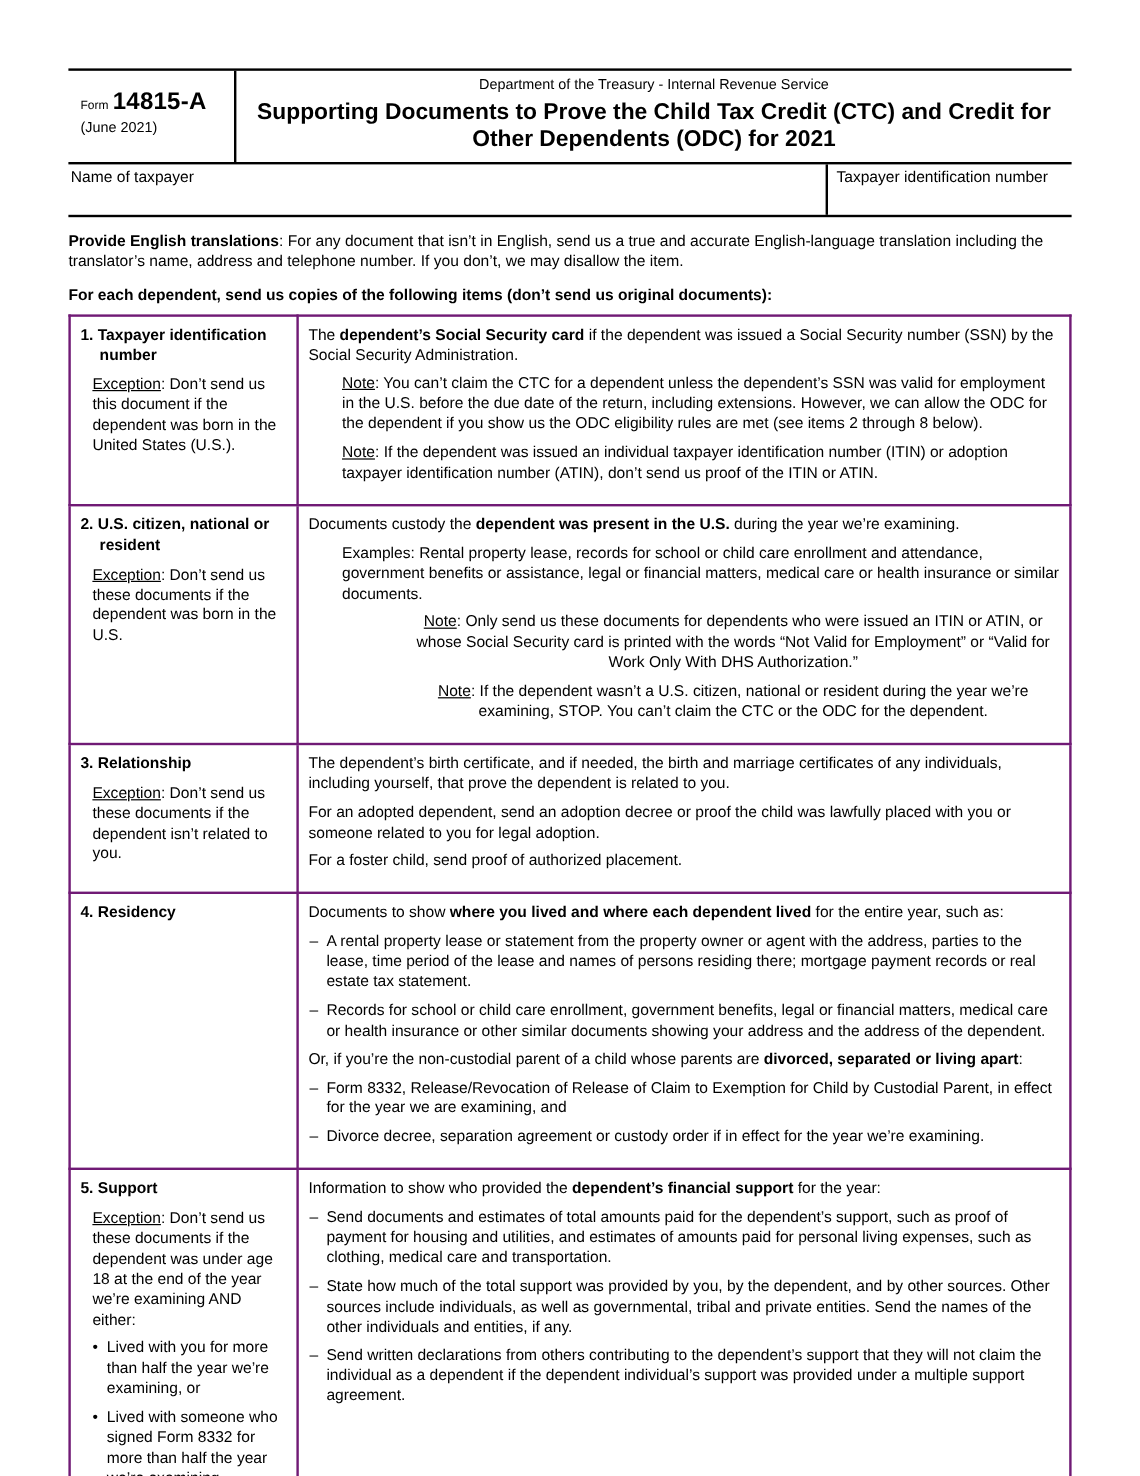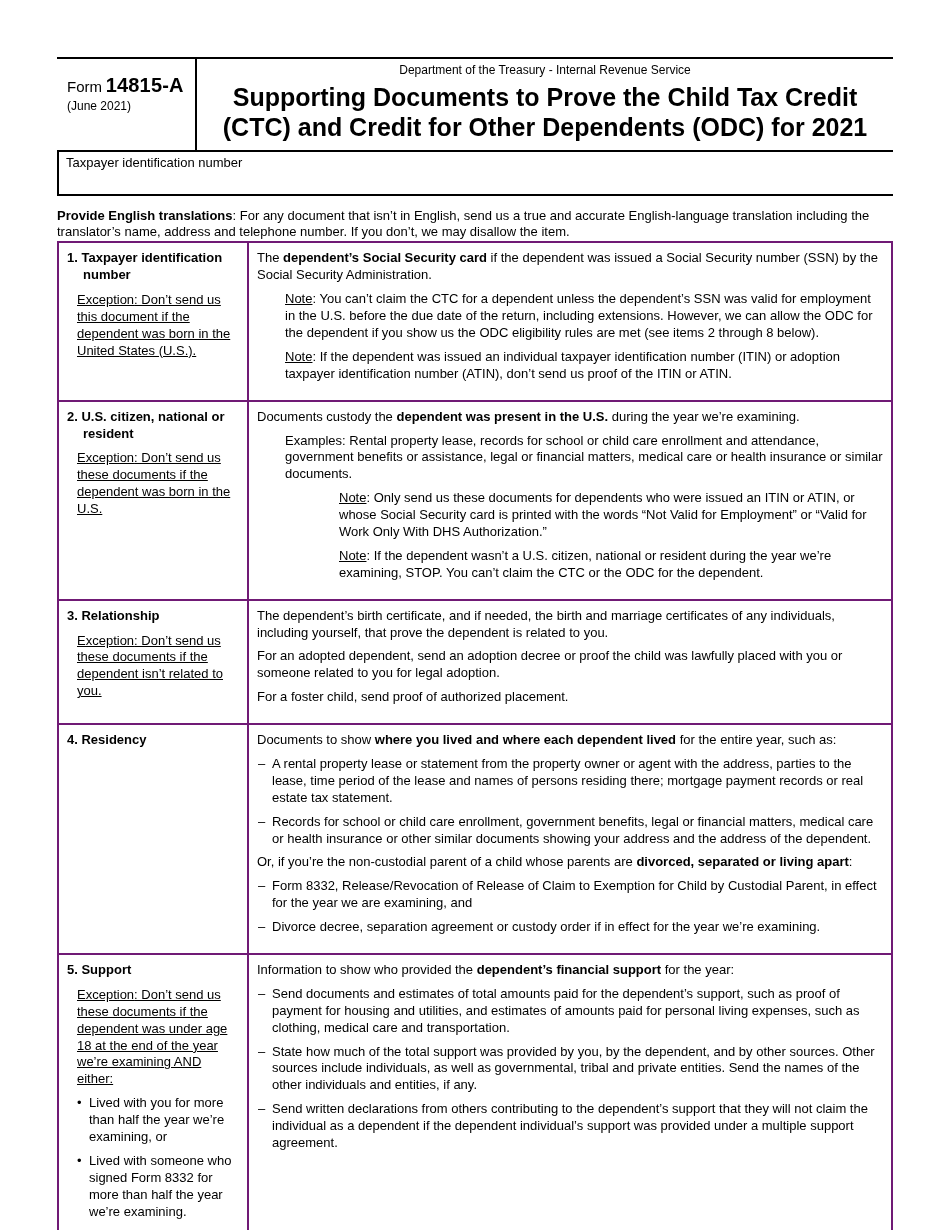--- a/index.html
+++ b/index.html
@@ -7,26 +7,26 @@
   body {
     width: 950px; height: 1230px; overflow: hidden;
     font-family: "Liberation Sans", "DejaVu Sans", sans-serif;
     font-size: 13px; line-height: 1.3; color: #000;
   }
   .page { width: 836px; margin: 0 auto; padding-top: 57px; }
 
   
   .hdr { display: flex; border-top: 2px solid #000; border-bottom: 2px solid #000; }
   .hdr-left { width: 140px; border-right: 2px solid #000; padding: 13px 4px 6px 10px; }
-  .form-word { font-size: 15px; }
+  .form-word { font-size: 10px; }
   .form-number-big { font-size: 20px; font-weight: bold; letter-spacing: 0.2px; }
   .form-date { font-size: 12px; margin-top: 1px; }
   .hdr-right { flex: 1; text-align: center; padding: 4px 0 7px; }
   .dept { font-size: 12px; }
-  .title { font-size: 25px; font-weight: bold; line-height: 1.22; margin: 3px auto 0; max-width: 680px; }
+  .title { font-size: 19px; font-weight: bold; line-height: 1.22; margin: 3px auto 0; max-width: 680px; }
 
   
   .name-row { display: flex; border-bottom: 2px solid #000; height: 44px; }
   .name-cell { flex: 1; padding: 3px 2px; }
   .tin-cell { width: 205px; border-left: 2px solid #000; padding: 3px 7px; }
 
   
   .intro { margin-top: 12px; }
   .items-heading { font-weight: bold; margin: 11px 0 7px; }
 
@@ -35,24 +35,24 @@
   table.main td { border: 2px solid #701a75; vertical-align: top; padding: 4px 8px 10px; }
   td.left-col  { width: 190px; padding-left: 6px; padding-right: 6px; }
   td.right-col { }
   .row-title { font-weight: bold; padding-left: 16px; text-indent: -16px; margin: 3px 0 8px; }
 
   .blk { margin: 7px 0; }
   td .blk:first-child { margin-top: 3px; }
   .b { font-weight: bold; }
   .u { text-decoration: underline; }
 
-  .left-col .blk-exc { margin-left: 10px; text-decoration: underline; }
+  .left-col .blk-exc { margin-left: 10px; }
   .left-col .blk-bullet { margin-left: 10px; padding-left: 12px; position: relative; }
   .right-col .blk-ind1 { margin-left: 28px; }
-  .right-col .blk-ind2 { margin-left: 82px; }
+  .right-col .blk-ind2 { margin-left: 82px; text-align: center; }
   .blk-dash { position: relative; padding-left: 15px; }
   .blk-dash > .marker { position: absolute; left: 1px; }
   .blk-bullet > .marker { position: absolute; left: 0; }
 </style>
 </head>
 <body>
 
 <div class="page">
 
   <header class="hdr">
@@ -63,27 +63,31 @@
       </div>
       <div class="form-date">(June 2021)</div>
     </div>
     <div class="hdr-right">
       <div class="dept">Department of the Treasury - Internal Revenue Service</div>
       <div class="title">Supporting Documents to Prove the Child Tax Credit (CTC) and Credit for Other Dependents (ODC) for 2021</div>
     </div>
   </header>
 
   <div class="name-row">
+    <div class="name-cell">
+      <span>Name of taxpayer</span>
+    </div>
     <div class="tin-cell">
       <span>Taxpayer identification number</span>
     </div>
   </div>
 
   <p class="intro"><span class="b">Provide English translations</span><span>: For any document that isn’t in English, send us a true and accurate English-language translation including the translator’s name, address and telephone number. If you don’t, we may disallow the item.</span></p>
 
+  <p class="items-heading">For each dependent, send us copies of the following items (don’t send us original documents):</p>
 
   <table class="main">
     <tbody id="rows">
         <tr>
           <td class="left-col">
             <div class="row-title">1. Taxpayer identification number</div>
             <div class="blk blk-exc"><span class="u">Exception</span><span>: Don’t send us this document if the dependent was born in the United States (U.S.).</span></div>
           </td>
           <td class="right-col">
             <div class="blk blk-p"><span>The </span><span class="b">dependent’s Social Security card</span><span> if the dependent was issued a Social Security number (SSN) by the Social Security Administration.</span></div>

